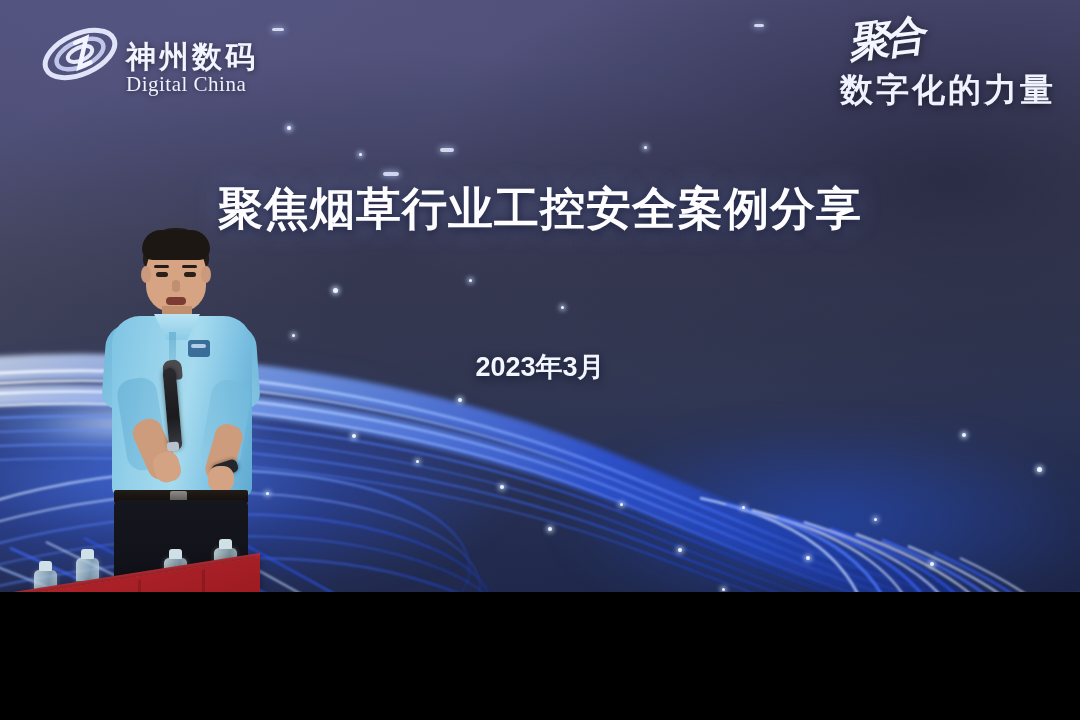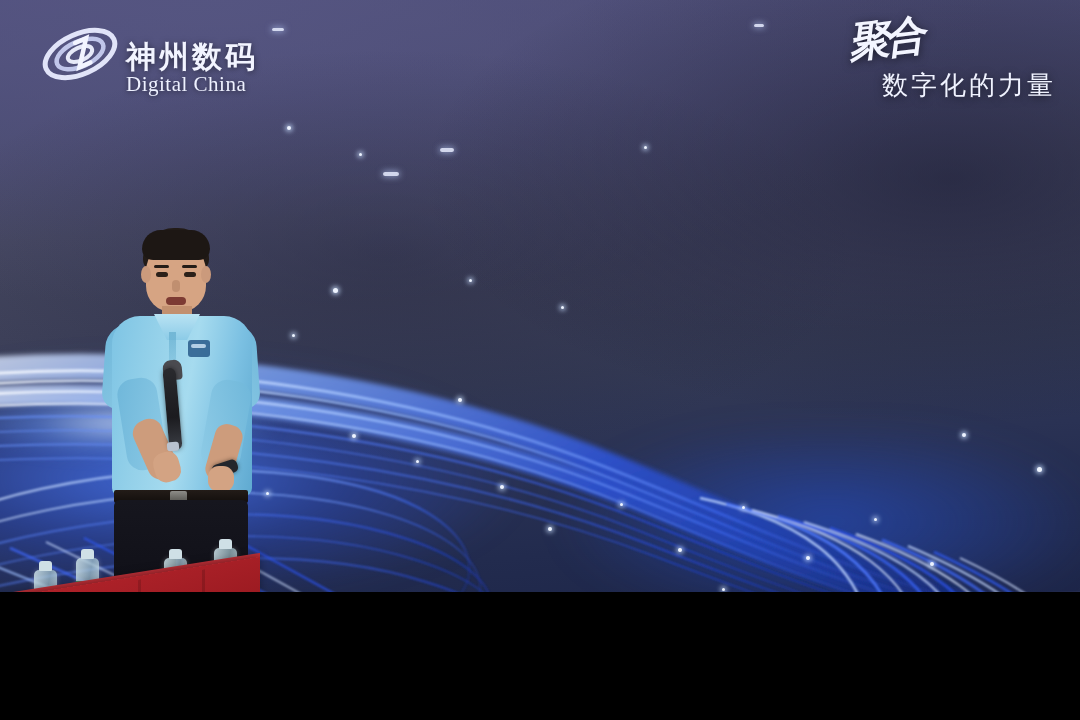--- a/index.html
+++ b/index.html
@@ -88,21 +88,21 @@
   
   .event{position:absolute;right:22px;top:14px;width:270px;height:92px;}
   .event-cal{
     position:absolute;right:138px;top:-2px;
     font-family:"Liberation Serif","DejaVu Serif",serif;
     font-size:41px;font-weight:bold;color:#f3f5ff;font-style:italic;
     letter-spacing:-5px;transform:rotate(-7deg);
     text-shadow:0 2px 9px rgba(0,0,0,.55);white-space:nowrap;
   }
   .event-sub{
-    position:absolute;right:2px;top:54px;font-size:26px;font-weight:normal;
+    position:absolute;right:2px;top:54px;font-size:33px;font-weight:bold;
     color:#f0f3ff;letter-spacing:3px;text-shadow:0 2px 8px rgba(0,0,0,.55);
     white-space:nowrap;
   }
 
   
   .floor{
     position:absolute;left:0;top:614px;width:1080px;height:106px;
     background:linear-gradient(180deg,#c9cbd2 0%,#cfd0d4 18%,#c7c6c6 44%,#bfbcb6 64%,#b6b2ab 100%);
     transform:skewY(-1.1deg);transform-origin:0 0;
   }
@@ -350,20 +350,22 @@
     </svg>
     <div class="brand-cn">神州数码</div>
     <div class="brand-en">Digital China</div>
   </div>
 
   <div class="event">
     <div class="event-cal">聚合</div>
     <div class="event-sub">数字化的力量</div>
   </div>
 
+  <div class="slide-title">聚焦烟草行业工控安全案例分享</div>
+  <div class="slide-date">2023年3月</div>
 
   <div class="floor-edge"></div>
   <div class="floor"></div>
 
   <div class="person">
     <div class="hair"></div>
     <div class="head"></div>
     <div class="hair-top"></div>
     <div class="ear-l"></div>
     <div class="ear-r"></div>

